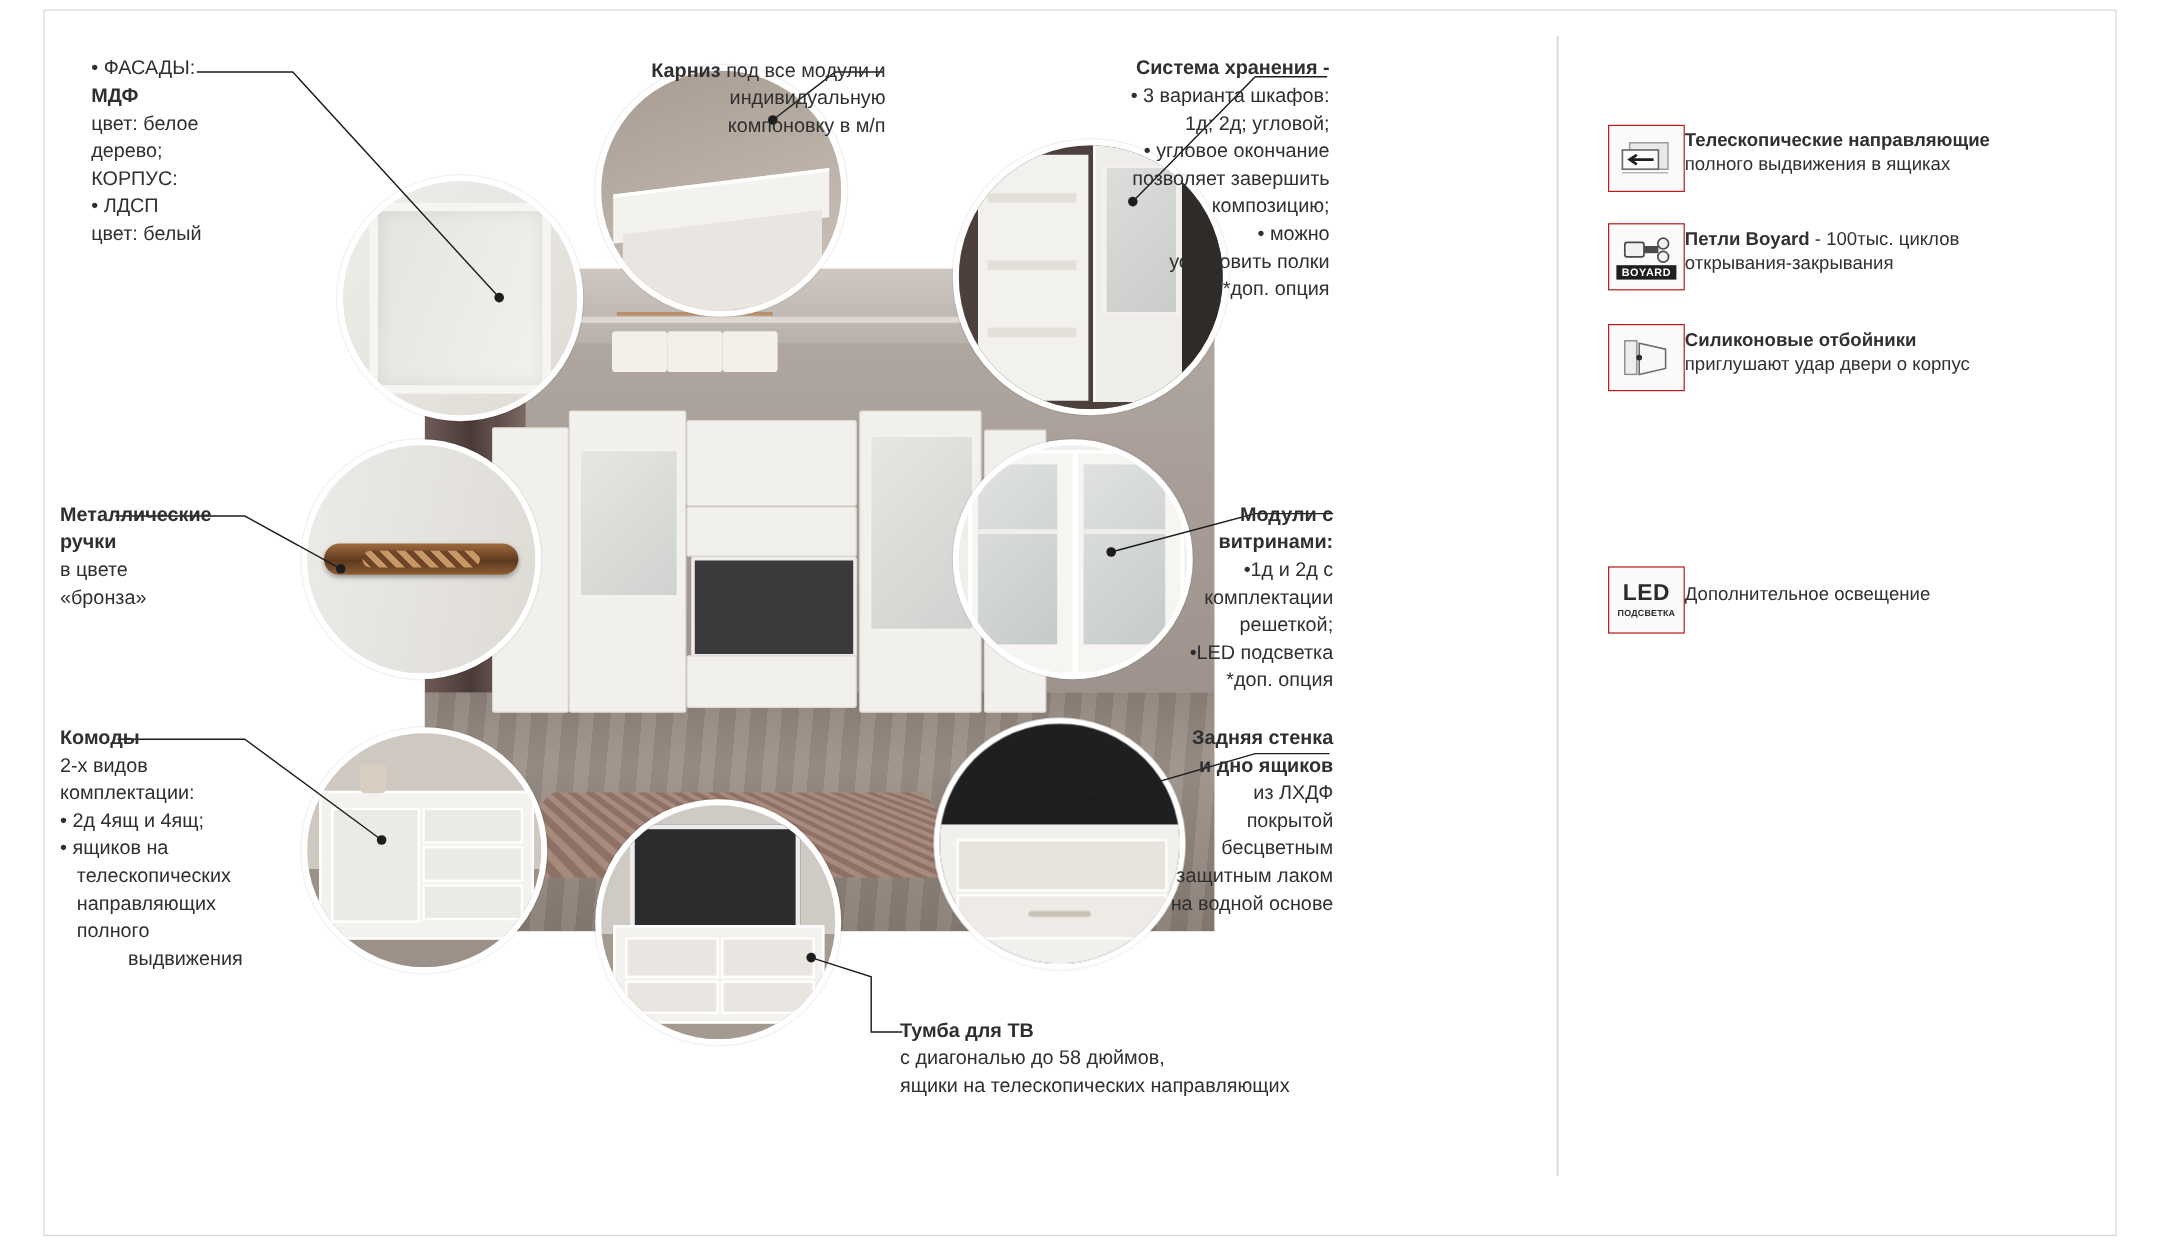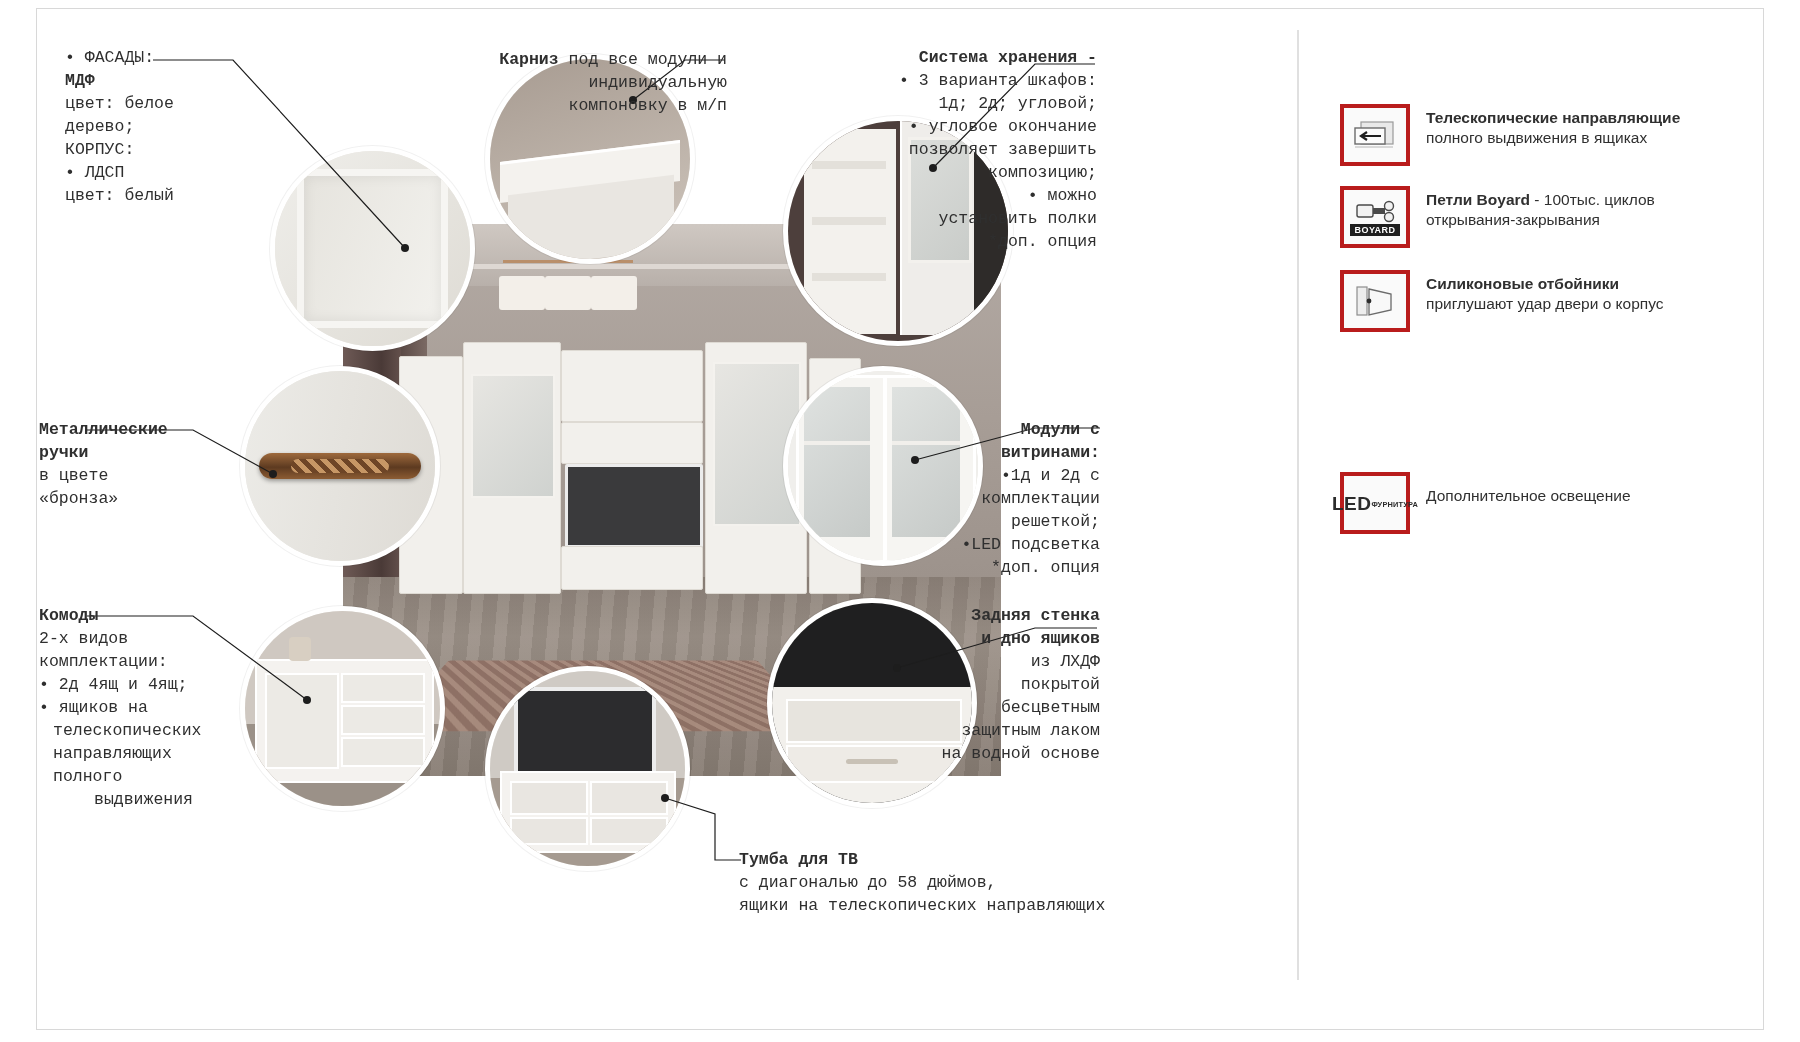--- a/index.html
+++ b/index.html
@@ -15,23 +15,22 @@
     position:absolute;left:0;top:0;width:1800px;height:1042px;
     background:#ffffff;
   }
   
   .frame{
     position:absolute;left:36px;top:8px;width:1728px;height:1022px;
     border:1px solid #d8d8d8;
     box-sizing:border-box;
   }
   .left-panel{
-    position:absolute;left:25px;top:8px;width:1260px;height:1022px;
+    position:absolute;left:36px;top:8px;width:1260px;height:1022px;
     overflow:hidden;
-    font-family:Liberation Mono, monospace;
   }
   .right-panel{
     position:absolute;left:1300px;top:8px;width:464px;height:1022px;
   }
   .divider{
     position:absolute;left:1297px;top:30px;width:2px;height:950px;
     background:#e0e0e0;
   }
 
   
@@ -81,29 +80,29 @@
   .t-left{text-align:left;}
   .lead{stroke:#1d1d1d;stroke-width:1.2;fill:none;}
   .dot{fill:#1d1d1d;}
 
   
   .rp-title{
     position:absolute;font-weight:bold;font-size:17px;letter-spacing:.2px;color:#1f1f1f;
   }
   .feature{position:absolute;display:flex;align-items:flex-start;}
   .f-icon{
-    width:62px;height:54px;flex:0 0 62px;border:4px solid #b91c1c;background:#fafafa;
-    display:flex;align-items:center;justify-content:center;margin-right:16px;
+    width:62px;height:54px;flex:0 0 62px;border:1px solid #b91c1c;background:#fafafa;
+    display:flex;align-items:center;justify-content:center;
   }
   .f-text{font-size:15.5px;line-height:20px;color:#303030;padding-top:4px;}
   .f-text .b{font-weight:bold;}
   .boyard-badge{
     font-size:9px;font-weight:bold;background:#1f1f1f;color:#fff;padding:1px 4px;letter-spacing:.5px;
   }
-  .led-box{display:flex;flex-direction:row;align-items:center;justify-content:center;line-height:1;}
+  .led-box{display:flex;flex-direction:column;align-items:center;justify-content:center;line-height:1;}
   .led-box .led{font-weight:bold;font-size:19px;letter-spacing:.5px;}
   .led-box .sub{font-size:7.4px;font-weight:bold;margin-top:3px;letter-spacing:.2px;}
 </style>
 </head>
 <body>
 
 <div class="page">
   <div class="frame"></div>
 
   <div class="left-panel">
@@ -358,21 +357,21 @@
       <div class="f-text">
         <span class="b">Силиконовые отбойники</span><br>
         <span>приглушают удар двери о корпус</span>
       </div>
     </div>
 
 
     <div class="feature" style="left:40px;top:464px;width:400px;">
       <div class="f-icon led-box">
         <span class="led">LED</span>
-        <span class="sub">ФУРНИТУРА</span>
+        <span class="sub">ПОДСВЕТКА</span>
       </div>
       <div class="f-text" style="padding-top:14px;text-align:center;">
         <span>Дополнительное освещение</span>
       </div>
     </div>
 
   </div>
 </div>
 
 </body></html>

